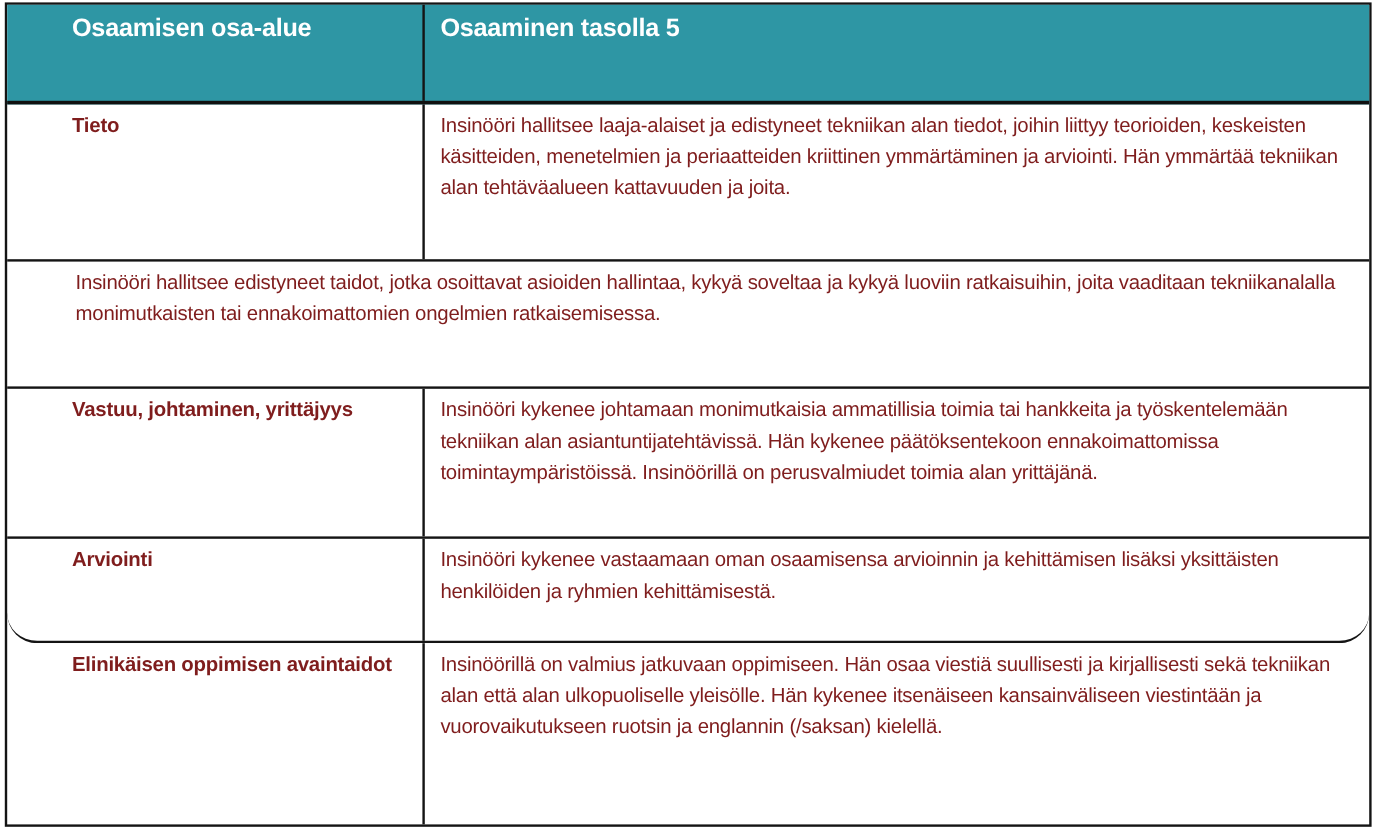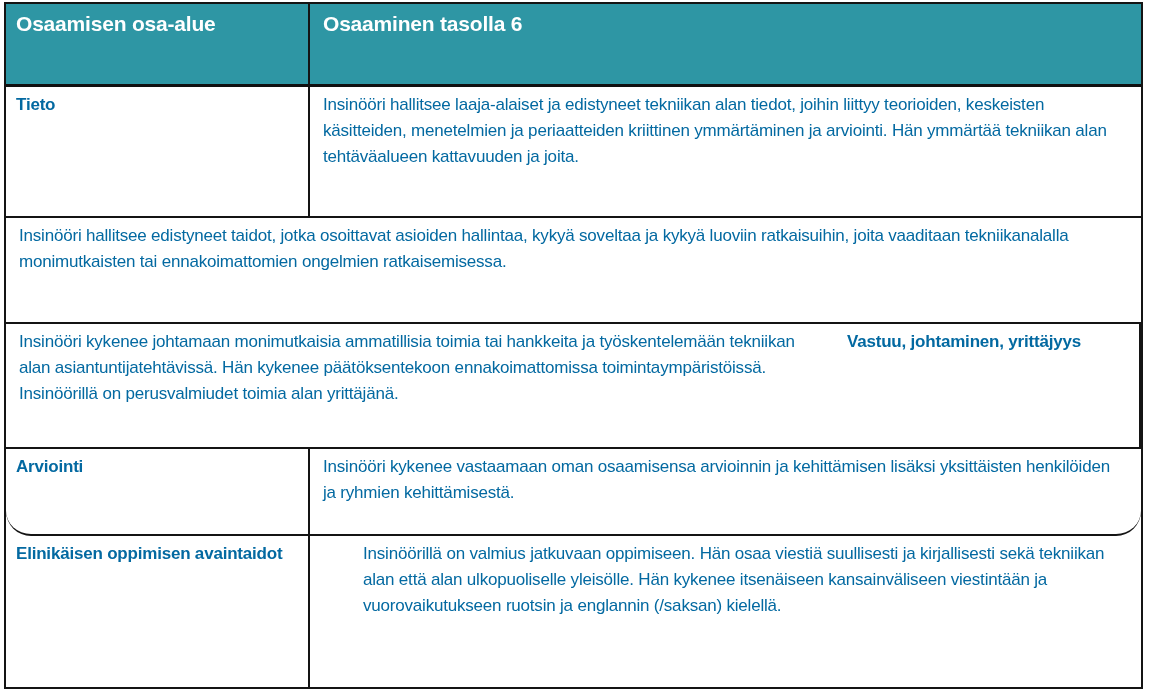--- a/index.html
+++ b/index.html
@@ -19,26 +19,27 @@
     border: 2px solid #141414;
     display: flex;
     flex-direction: column;
     background: #ffffff;
   }
   .row {
     display: flex;
     flex-direction: row;
     border-bottom: 2px solid #141414;
     box-sizing: border-box;
+    padding-left: 44px;
   }
-  .row:last-child { border-bottom: none; gap: 40px; }
+  .row:last-child { border-bottom: none; }
   .cell {
     box-sizing: border-box;
     padding: 5px 14px 6px 10px;
-    color: #0369a1;
+    color: #7f1d1d;
     font-size: 17px;
     line-height: 26px;
     letter-spacing: -0.2px;
   }
   .col1 {
     width: 304px;
     flex: 0 0 304px;
     border-right: 2px solid #141414;
     font-weight: bold;
   }
@@ -63,35 +64,35 @@
   .r2 { min-height: 125px; }
   .r3 { min-height: 87px; border-radius: 25px; }
   .r4 { flex: 1 1 auto; }
 </style>
 </head>
 <body>
 
 <div class="table">
   <div class="row header-row">
     <div class="cell col1">Osaamisen osa-alue</div>
-    <div class="cell col2">Osaaminen tasolla 6</div>
+    <div class="cell col2">Osaaminen tasolla 5</div>
   </div>
 
   <div class="row r0">
     <div class="cell col1">Tieto</div>
     <div class="cell col2">Insinööri hallitsee laaja-alaiset ja edistyneet tekniikan alan tiedot, joihin liittyy teorioiden, keskeisten käsitteiden, menetelmien ja periaatteiden kriittinen ymmärtäminen ja arviointi. Hän ymmärtää tekniikan alan tehtäväalueen kattavuuden ja joita.</div>
   </div>
 
   <div class="row r1">
     <div class="cell col2">Insinööri hallitsee edistyneet taidot, jotka osoittavat asioiden hallintaa, kykyä soveltaa ja kykyä luoviin ratkaisuihin, joita vaaditaan tekniikanalalla monimutkaisten tai ennakoimattomien ongelmien ratkaisemisessa.</div>
   </div>
 
   <div class="row r2">
+    <div class="cell col1">Vastuu, johtaminen, yrittäjyys</div>
     <div class="cell col2">Insinööri kykenee johtamaan monimutkaisia ammatillisia toimia tai hankkeita ja työskentelemään tekniikan alan asiantuntijatehtävissä. Hän kykenee päätöksentekoon ennakoimattomissa toimintaympäristöissä. Insinöörillä on perusvalmiudet toimia alan yrittäjänä.</div>
-    <div class="cell col1">Vastuu, johtaminen, yrittäjyys</div>
   </div>
 
   <div class="row r3">
     <div class="cell col1">Arviointi</div>
     <div class="cell col2">Insinööri kykenee vastaamaan oman osaamisensa arvioinnin ja kehittämisen lisäksi yksittäisten henkilöiden ja ryhmien kehittämisestä.</div>
   </div>
 
   <div class="row r4">
     <div class="cell col1">Elinikäisen oppimisen avaintaidot</div>
     <div class="cell col2">Insinöörillä on valmius jatkuvaan oppimiseen. Hän osaa viestiä suullisesti ja kirjallisesti sekä tekniikan alan että alan ulkopuoliselle yleisölle. Hän kykenee itsenäiseen kansainväliseen viestintään ja vuorovaikutukseen ruotsin ja englannin (/saksan) kielellä.</div>

